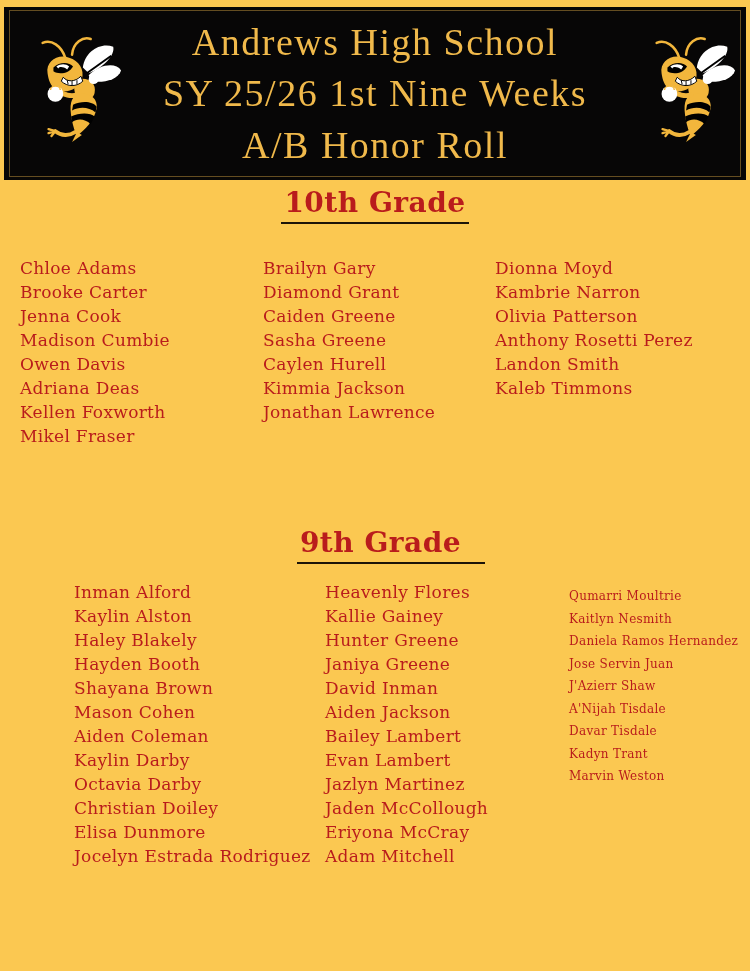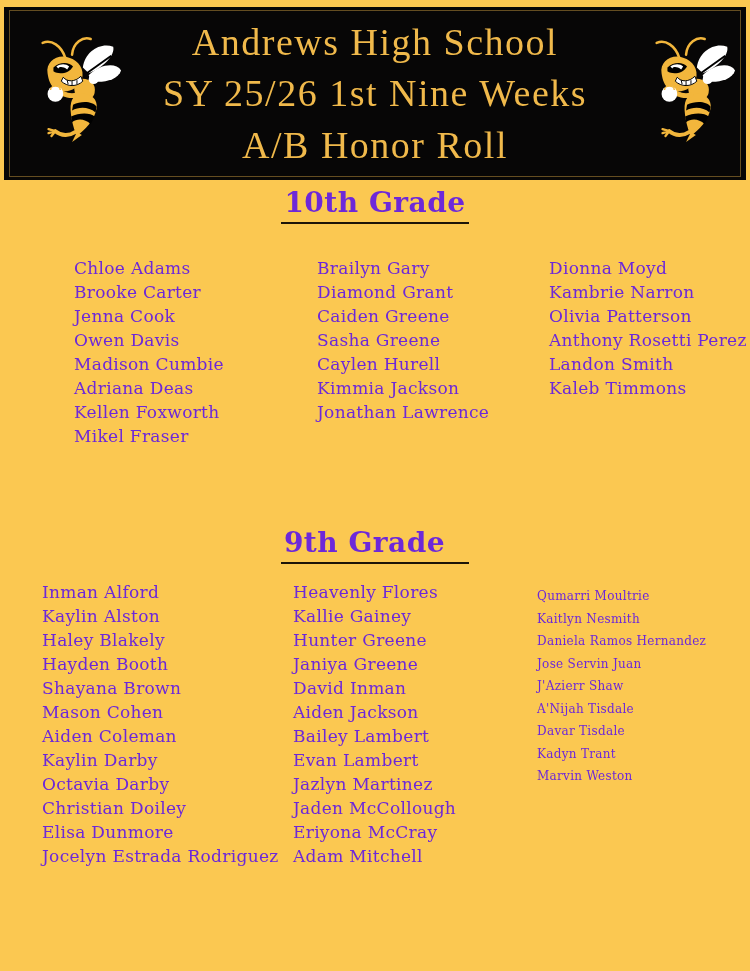--- a/index.html
+++ b/index.html
@@ -39,41 +39,40 @@
     white-space:nowrap;
   }
   .mascot {
     position:absolute; top:26px;
     width:98px; height:112px;
   }
   .mascot.left  { left:22px; }
   .mascot.right { right:8px; }
 
   
-  .section { color:#6d28d9; }
+  .section { color:#b91c1c; }
   .section-title { text-align:center; }
   .section-title .ul {
     display:inline-block;
     font-size:28px;
     font-weight:bold;
     letter-spacing:.5px;
     border-bottom:2.5px solid #1c1408;
     padding:0 3px 3px 3px;
   }
   .sec2 .section-title .ul { padding-right:24px; }
 
   .sec1 { margin-top:6px; }
   .sec1 .columns {
     margin-top:32px;
     display:grid;
     grid-template-columns:243px 232px 1fr;
-    padding-left:42px;
-    margin-left:32px;
-  }
-  .sec2 { margin-top:78px; }
+    padding-left:20px;
+  }
+  .sec2 { margin-top:78px;margin-left:32px; }
   .sec2 .columns {
     margin-top:16px;
     display:grid;
     grid-template-columns:251px 244px 1fr;
     padding-left:42px;
   }
   .name {
     font-size:17px;
     line-height:24px;
     letter-spacing:.3px;
@@ -174,22 +173,22 @@
 
   <section class="section sec1">
     <h2 class="section-title">
       <span class="ul">10th Grade</span>
     </h2>
     <div class="columns">
       <div class="col col1">
           <div class="name">Chloe Adams</div>
           <div class="name">Brooke Carter</div>
           <div class="name">Jenna Cook</div>
+          <div class="name">Madison Cumbie</div>
           <div class="name">Owen Davis</div>
-          <div class="name">Madison Cumbie</div>
           <div class="name">Adriana Deas</div>
           <div class="name">Kellen Foxworth</div>
           <div class="name">Mikel Fraser</div>
         </div>
       <div class="col col2">
           <div class="name">Brailyn Gary</div>
           <div class="name">Diamond Grant</div>
           <div class="name">Caiden Greene</div>
           <div class="name">Sasha Greene</div>
           <div class="name">Caylen Hurell</div>

